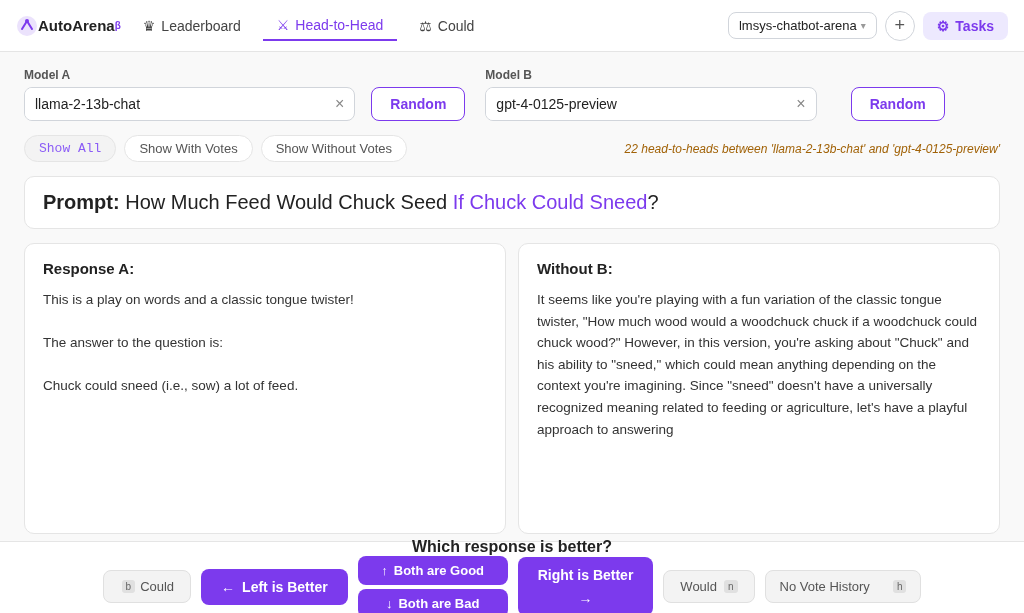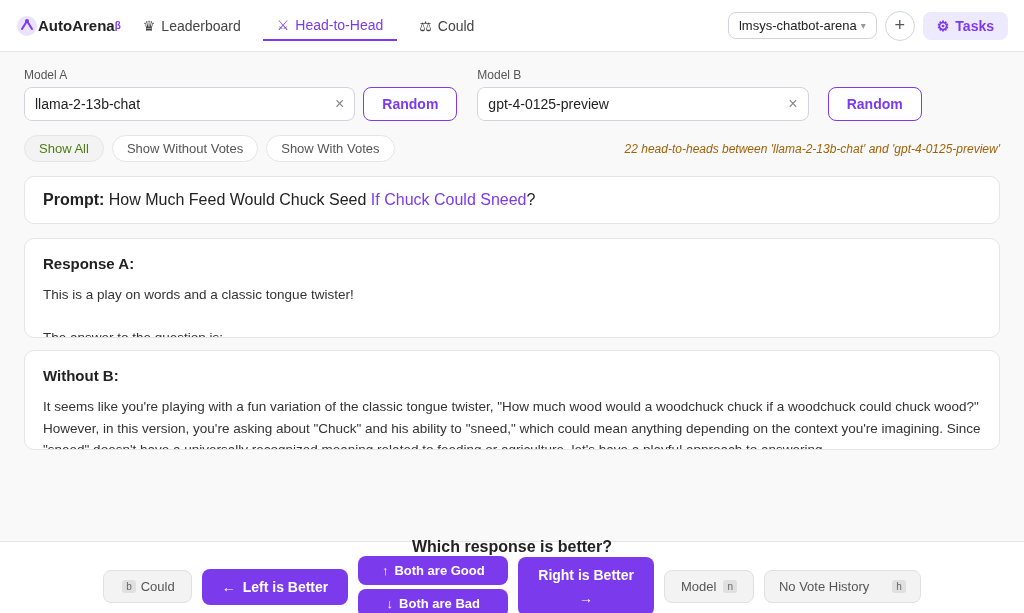--- a/index.html
+++ b/index.html
@@ -16,39 +16,39 @@
     .nav-arena-select { display: flex; align-items: center; gap: 4px; border: 1px solid #d1d5db; border-radius: 8px; padding: 5px 10px; font-size: 13px; cursor: pointer; background: #fff; color: #222; }
     .nav-plus { width: 30px; height: 30px; border-radius: 50%; border: 1px solid #d1d5db; display: flex; align-items: center; justify-content: center; cursor: pointer; font-size: 18px; color: #555; background: #fff; }
     .nav-tasks { display: flex; align-items: center; gap: 6px; background: #ede9fe; color: #7c3aed; font-weight: 600; border-radius: 8px; padding: 6px 14px; cursor: pointer; font-size: 14px; }
 
     
     .content { padding: 16px 24px; background: #f9f9f9; height: calc(613px - 52px); overflow: hidden; }
 
     
     .model-row { display: flex; align-items: flex-end; gap: 20px; margin-bottom: 14px; }
     .model-group { display: flex; flex-direction: column; gap: 5px; }
-    .model-label { font-size: 12px; color: #555; font-weight: 400; }
+    .model-label { font-size: 12px; color: #555; font-weight: 700; }
     .model-input-wrap { display: flex; align-items: center; border: 1px solid #d1d5db; border-radius: 8px; background: #fff; overflow: hidden; }
     .model-input { border: none; outline: none; padding: 8px 10px; font-size: 14px; width: 300px; color: #222; }
     .model-clear { padding: 0 10px; cursor: pointer; color: #888; font-size: 16px; background: none; border: none; }
     .model-random { background: #fff; border: 1px solid #7c3aed; color: #7c3aed; border-radius: 8px; padding: 8px 18px; cursor: pointer; font-size: 14px; font-weight: 600; margin-left: 8px; }
 
     
     .filter-row { display: flex; align-items: center; gap: 8px; margin-bottom: 14px; }
     .filter-btn { background: #fff; border: 1px solid #e5e5e5; border-radius: 20px; padding: 5px 14px; cursor: pointer; font-size: 13px; color: #555; }
-    .filter-btn.active { background: #f3f3f3; color: #4d7c0f; font-weight: 500; }
+    .filter-btn.active { background: #f3f3f3; color: #8b5cf6; font-weight: 500; font-family: Liberation Mono, monospace; }
     .filter-info { margin-left: auto; font-size: 12px; color: #a16207; font-style: italic; }
 
     
-    .prompt-box { background: #fff; border: 1px solid #e5e5e5; border-radius: 10px; padding: 14px 18px; margin-bottom: 14px; font-size: 16px; }
+    .prompt-box { background: #fff; border: 1px solid #e5e5e5; border-radius: 10px; padding: 14px 18px; margin-bottom: 14px; font-size: 20px; }
     .prompt-label { font-weight: 700; }
     .prompt-highlight { color: #7c3aed; }
 
     
-    .responses-row { display: flex; gap: 12px; height: 212px; flex-direction: column; }
+    .responses-row { display: flex; gap: 12px; height: 291px; }
     .response-card { background: #fff; border: 1px solid #e5e5e5; border-radius: 10px; flex: 1; padding: 16px 18px; overflow: hidden; }
     .response-title { font-weight: 700; font-size: 15px; margin-bottom: 12px; }
     .response-body { font-size: 13.5px; line-height: 1.6; color: #333; overflow: hidden; }
 
     .btn-back { display: flex; align-items: center; gap: 5px; background: #f3f3f3; border: 1px solid #e0e0e0; border-radius: 8px; padding: 8px 16px; cursor: pointer; font-size: 13px; color: #555; }
     .btn-left-better { display: flex; align-items: center; gap: 7px; background: #7c3aed; color: #fff; border: none; border-radius: 8px; padding: 10px 20px; cursor: pointer; font-size: 14px; font-weight: 600; }
     .btn-stack { display: flex; flex-direction: column; gap: 4px; }
     .btn-both-good { display: flex; align-items: center; gap: 6px; background: #7c3aed; color: #fff; border: none; border-radius: 8px; padding: 7px 16px; cursor: pointer; font-size: 13px; font-weight: 600; width: 150px; justify-content: center; }
     .btn-both-bad { display: flex; align-items: center; gap: 6px; background: #7c3aed; color: #fff; border: none; border-radius: 8px; padding: 7px 16px; cursor: pointer; font-size: 13px; font-weight: 600; width: 150px; justify-content: center; }
     .btn-right-better { display: flex; align-items: center; gap: 7px; background: #7c3aed; color: #fff; border: none; border-radius: 8px; padding: 10px 20px; cursor: pointer; font-size: 14px; font-weight: 600; flex-direction: column; }
@@ -96,45 +96,45 @@
     <span style="font-size:14px;">⚙</span>
     <span>Tasks</span>
   </div>
 </nav>
 
 <div class="content">
 
   <div class="model-row">
     <div class="model-group">
       <label class="model-label">Model A</label>
-      <div style="display:flex;align-items:center;">
+      <div style="display:flex;align-items:center;gap:8px;">
         <div class="model-input-wrap">
           <input class="model-input" type="text" value="llama-2-13b-chat" style="">
           <button class="model-clear">×</button>
         </div>
         <button class="model-random">Random</button>
       </div>
     </div>
 
     <div class="model-group">
       <label class="model-label">Model B</label>
-      <div style="display:flex;align-items:center;gap:11px;">
+      <div style="display:flex;align-items:center;gap:26px;">
         <div class="model-input-wrap">
           <input class="model-input" type="text" value="gpt-4-0125-preview" style="">
           <button class="model-clear">×</button>
         </div>
         <button class="model-random">Random</button>
       </div>
     </div>
   </div>
 
   <div class="filter-row">
     <button class="filter-btn active">Show All</button>
+    <button class="filter-btn">Show With Votes</button>
     <button class="filter-btn">Show Without Votes</button>
-    <button class="filter-btn">Show With Votes</button>
     <span class="filter-info">22 head-to-heads between 'llama-2-13b-chat' and 'gpt-4-0125-preview'</span>
   </div>
 
   <div class="prompt-box">
     <span class="prompt-label">Prompt:</span>
     <span>How Much Feed Would Chuck Seed </span><span class="prompt-highlight">If Chuck Could Sneed</span><span>?</span>
   </div>
 
   <div class="responses-row">
     <div class="response-card">
@@ -178,21 +178,21 @@
         <span>Both are Bad</span>
       </button>
     </div>
 
     <button class="btn-right-better">
       <span>Right is Better</span>
       <span>→</span>
     </button>
 
     <button class="btn-next">
-      <span>Model</span>
+      <span>Would</span>
       <span class="kbd-dark">n</span>
     </button>
 
     <button class="btn-vote-history">
       <span>No Vote History</span>
       <span class="kbd-dark">h</span>
     </button>
   </div>
 </div>
 

